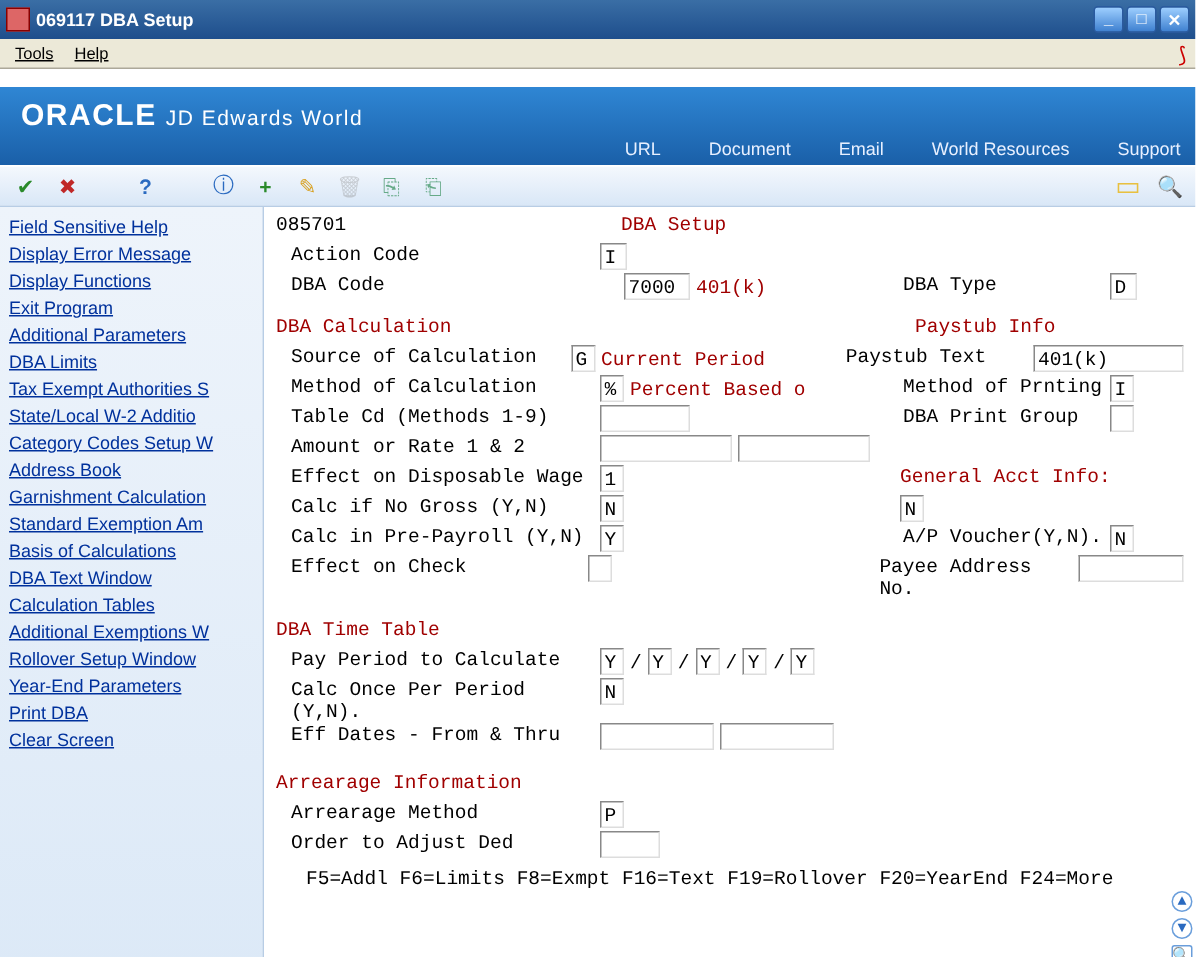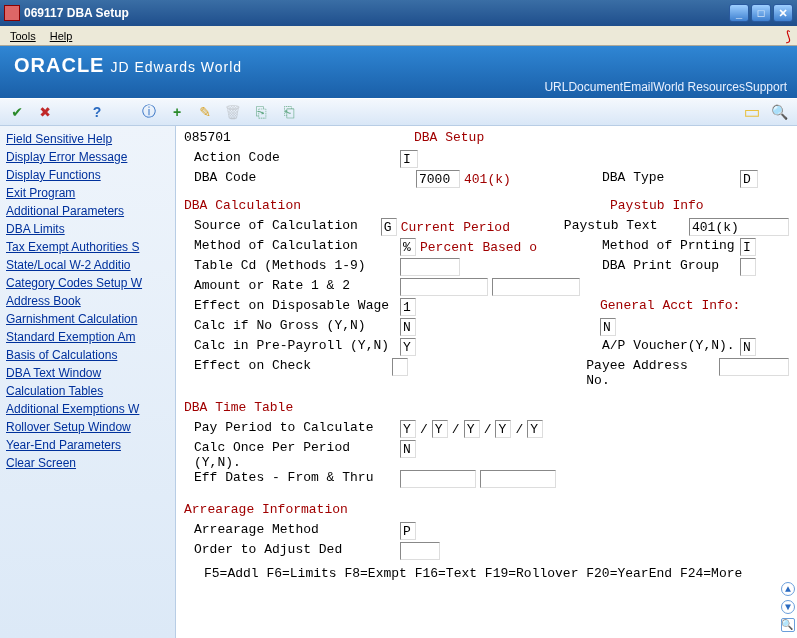--- a/index.html
+++ b/index.html
@@ -6,24 +6,24 @@
   body { font-family: Arial, sans-serif; font-size: 11px; background: #fff; width: 797px; height: 638px; overflow: hidden; }
   .titlebar { height: 26px; background: linear-gradient(#3a6ea5,#1e4e8c); display: flex; align-items: center; padding: 0 4px; color:#fff;}
   .titlebar .ico { width:16px; height:16px; background:#d66; border:1px solid #800; margin-right:4px;}
   .titlebar .title { font-weight:bold; font-size:12px; flex:1;}
   .winbtns { display:flex; gap:2px;}
   .winbtn { width:20px; height:18px; background:linear-gradient(#9ecfff,#3e80d0); border:1px solid #2a5a9e; border-radius:3px; display:flex; align-items:center; justify-content:center; color:#fff; font-weight:bold; font-size:11px; cursor:pointer;}
   .winbtn.close { background:linear-gradient(#f8a a,#d44);}
   .menubar { height:20px; background:#ece9d8; border-bottom:1px solid #aca899; display:flex; align-items:center; padding:0 4px; gap:2px; position:relative;}
   .menubar .mi { padding:1px 6px; cursor:pointer;}
   .menubar .dec { position:absolute; right:6px; color:#c00; font-size:14px;}
-  .banner { height:52px; background:linear-gradient(#2f86d4,#1a5fa8); position:relative; color:#fff;}
+  .banner { height:52px; background:linear-gradient(#2f86d4,#1a5fa8); position:relative; color:#fff;margin-top:12px;}
   .banner .brand { position:absolute; left:14px; top:8px; font-size:20px; font-weight:bold; letter-spacing:1px; font-family:Arial,sans-serif; display:flex; align-items:baseline;}
   .banner .brand .jd { font-size:14px; font-weight:normal; margin-left:6px;}
-  .banner .navlinks { position:absolute; right:10px; bottom:4px; display:flex; color:#e8f0ff; font-size:12px;}
+  .banner .navlinks { position:absolute; right:10px; bottom:4px; display:flex; gap:32px; color:#e8f0ff; font-size:12px;}
   .banner .navlinks span{cursor:pointer;}
   .tools { height:28px; background:linear-gradient(#f4f8fd,#d9e7f7); border-top:1px solid #fff; border-bottom:1px solid #b8cde5; display:flex; align-items:center; padding:0 8px; gap:10px;}
   .tico { width:18px; height:18px; display:flex; align-items:center; justify-content:center; font-size:14px; cursor:pointer;}
   .tico.disabled{opacity:.35;cursor:default;}
   .tools .spacer {flex:1;}
   .content { display:flex; height:calc(638px - 26px - 20px - 52px - 28px);}
   .sidebar { width:176px; background:linear-gradient(#eef4fb,#dce9f7); border-right:1px solid #b8cde5; padding:4px 0; overflow:hidden;}
   .sidebar .link { padding:2px 6px; color:#00319c; text-decoration:underline; cursor:pointer; white-space:nowrap; overflow:hidden; font-size:12px;}
   .main { flex:1; background:#fff; position:relative; padding:4px 8px; font-family:"Courier New",monospace; font-size:13px; color:#000; overflow:hidden;}
   .main .shead {color:#a00000;}
@@ -101,20 +101,21 @@
       <div class="link">Category Codes Setup W</div>
       <div class="link">Address Book</div>
       <div class="link">Garnishment Calculation</div>
       <div class="link">Standard Exemption Am</div>
       <div class="link">Basis of Calculations</div>
       <div class="link">DBA Text Window</div>
       <div class="link">Calculation Tables</div>
       <div class="link">Additional Exemptions W</div>
       <div class="link">Rollover Setup Window</div>
       <div class="link">Year-End Parameters</div>
+      <div class="link">Print DBA</div>
       <div class="link">Clear Screen</div>
     </div>
 
   <div class="main">
 
     <div class="row">
       <div style="width:230px">085701</div>
       <div class="shead" style="font-weight:normal">DBA Setup</div>
     </div>
     <div class="row">

